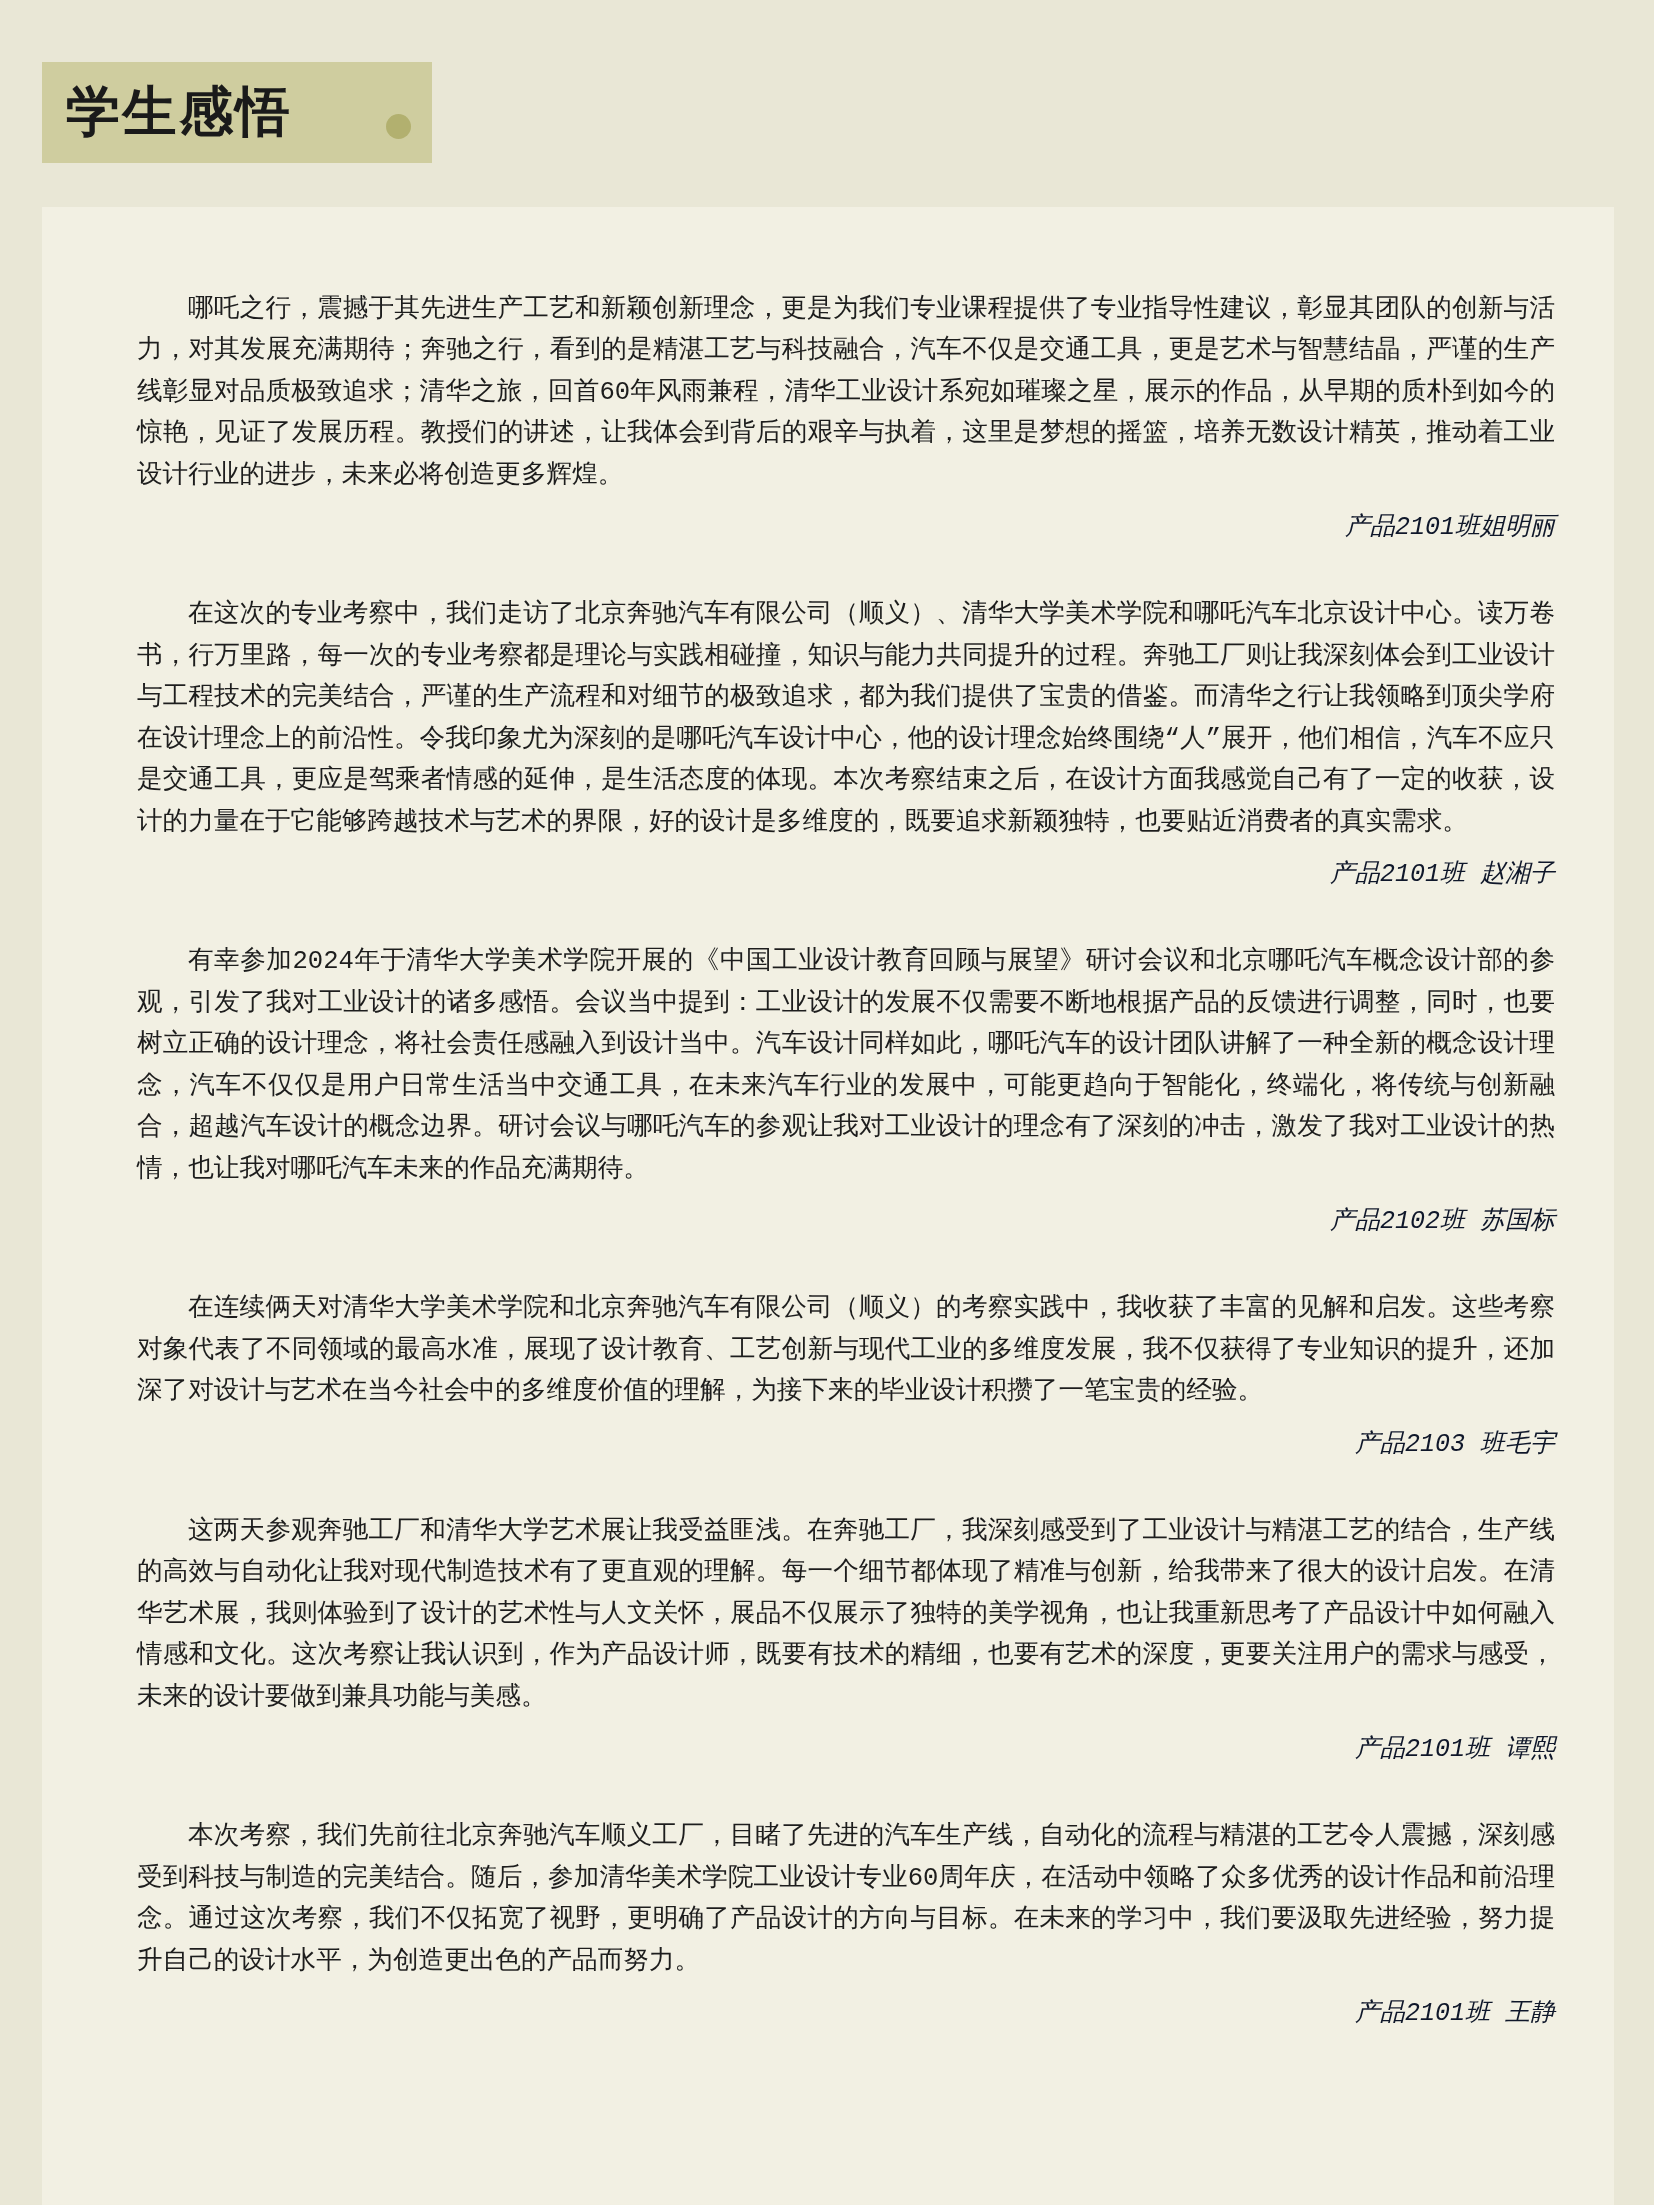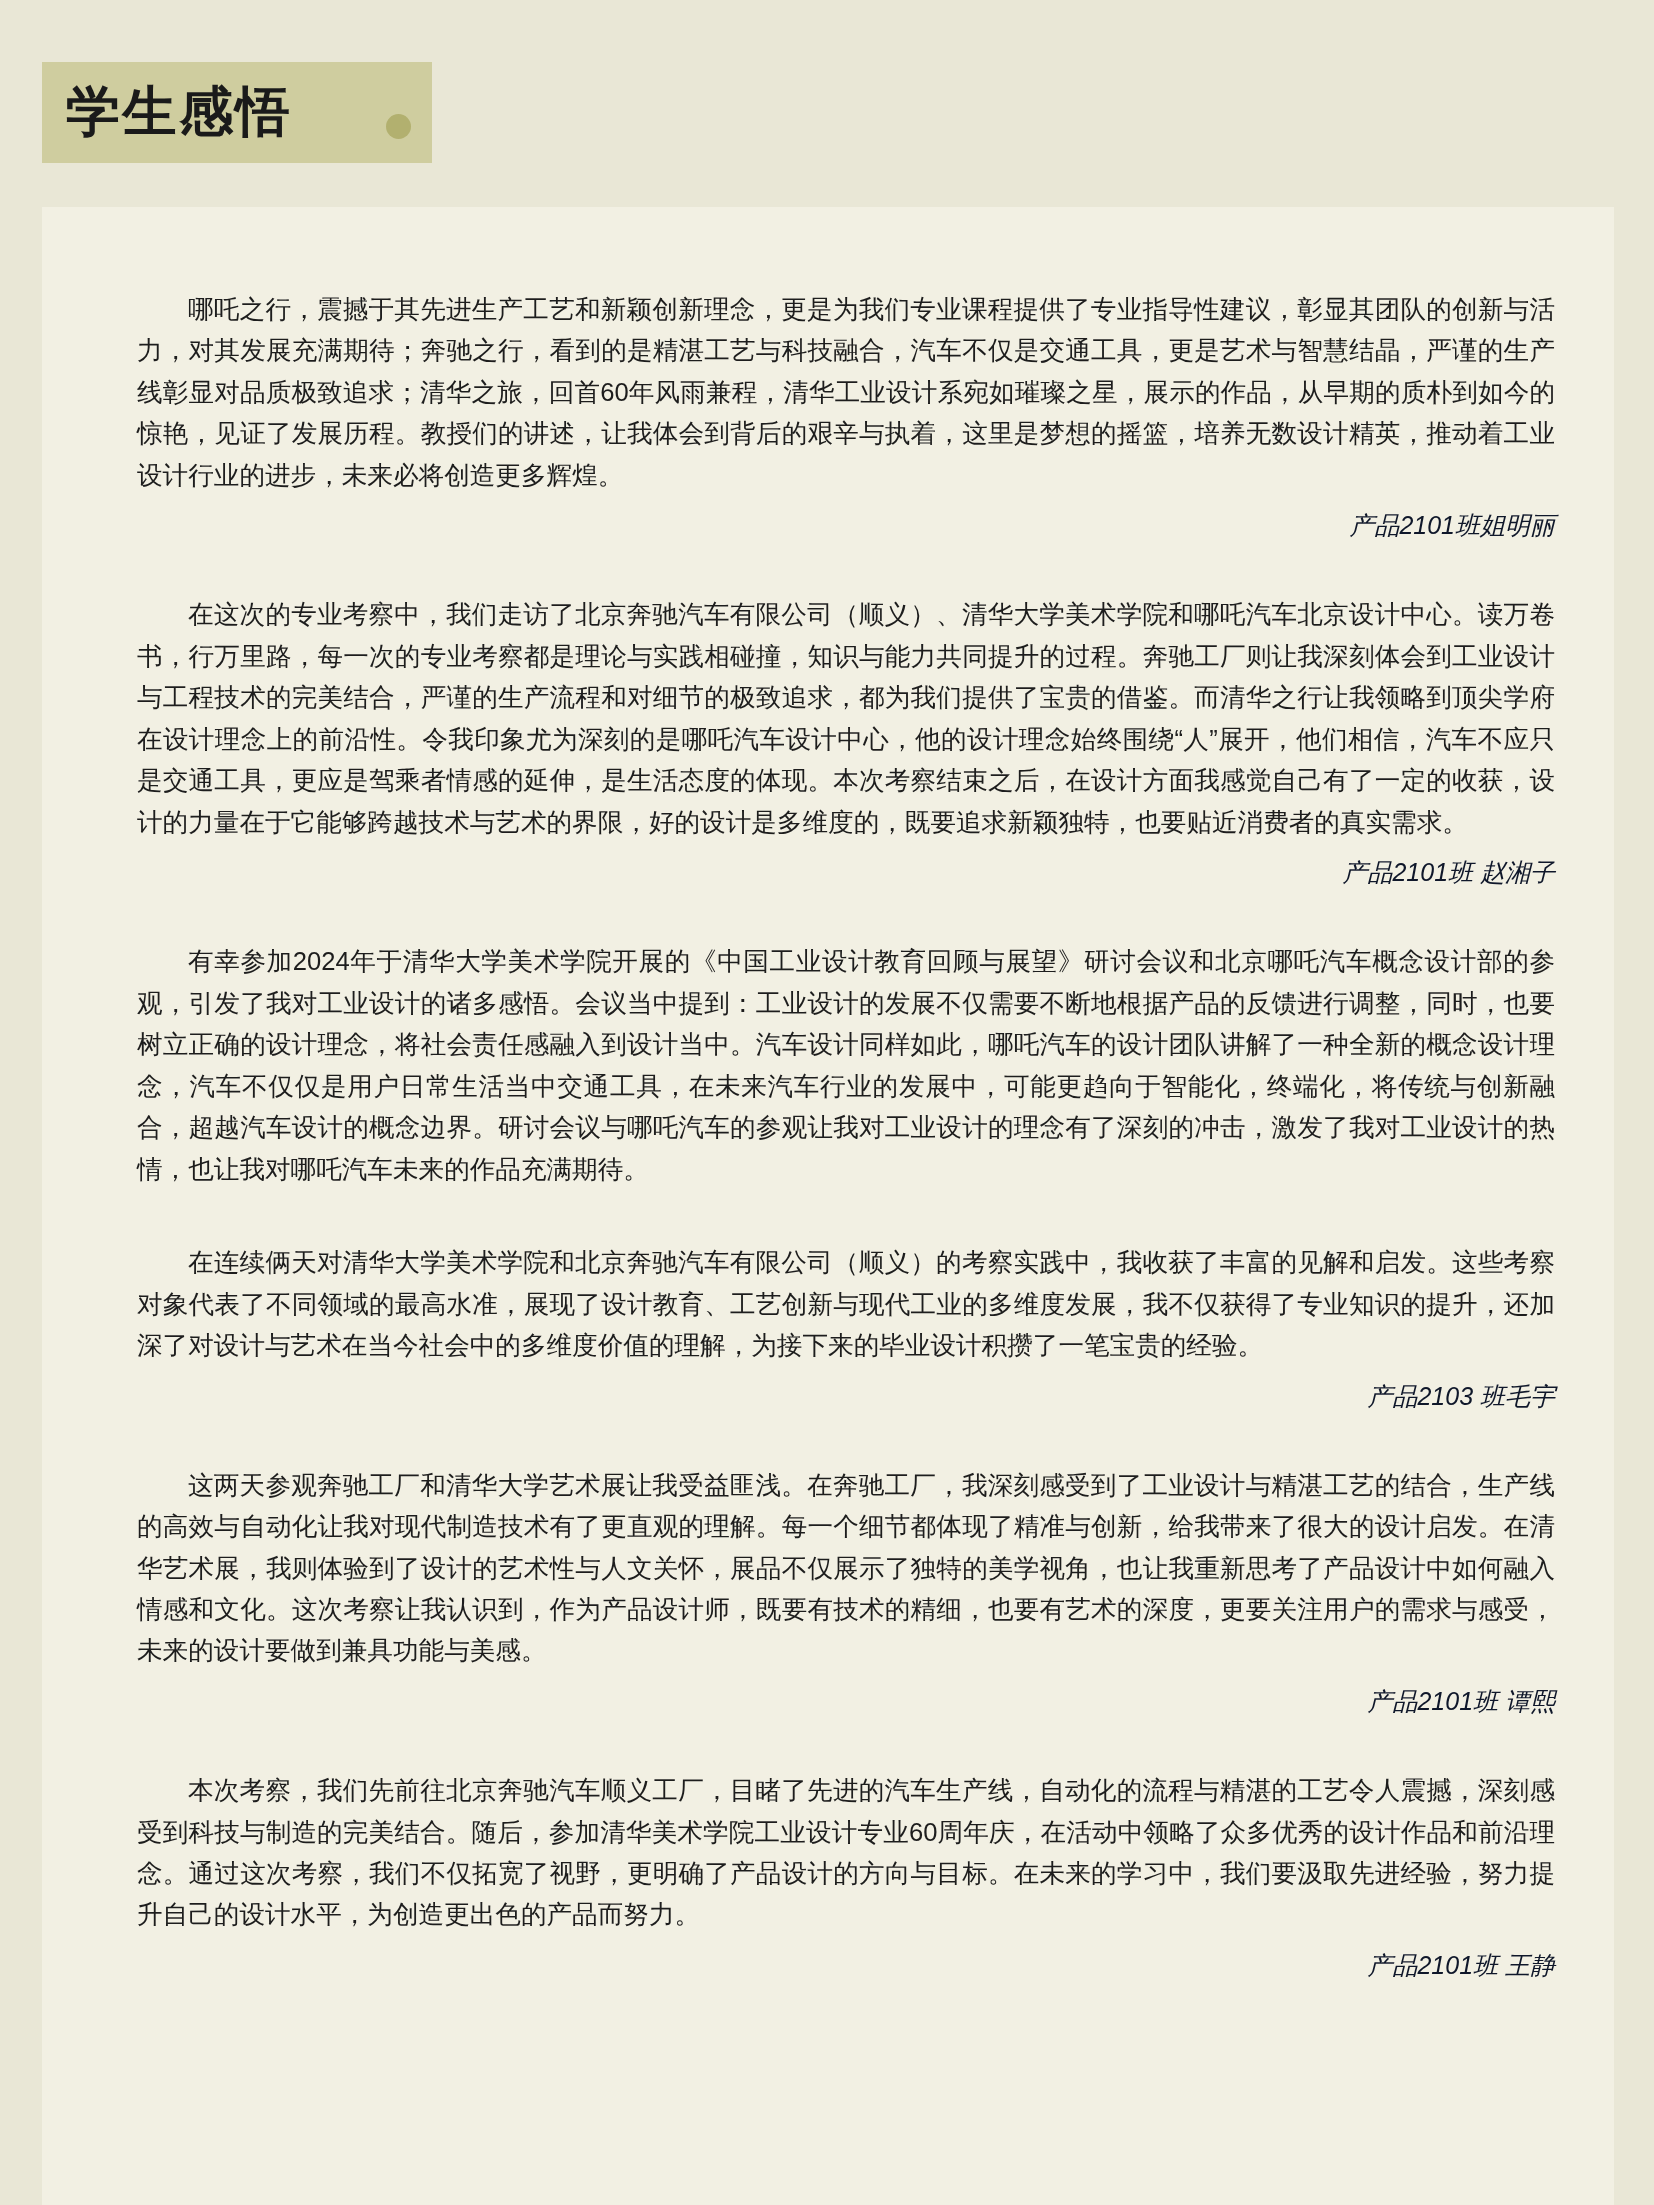--- a/index.html
+++ b/index.html
@@ -65,20 +65,21 @@
   .entries {
     position: absolute;
     left: 95px;
     top: 82px;
     width: 1471px;
     box-sizing: border-box;
   }
 
   .entry {
     margin-bottom: 52px;
+    font-family: Liberation Mono, monospace;
   }
   .entry:last-child {
     margin-bottom: 0;
   }
   .entry-body {
     font-size: 25.6px;
     line-height: 1.62;
     text-align: justify;
     text-justify: inter-ideograph;
     text-indent: 51px;
@@ -112,20 +113,21 @@
         <div class="entry-author">产品2101班姐明丽</div>
       </div>
 
       <div class="entry">
         <div class="entry-body">在这次的专业考察中，我们走访了北京奔驰汽车有限公司（顺义）、清华大学美术学院和哪吒汽车北京设计中心。读万卷书，行万里路，每一次的专业考察都是理论与实践相碰撞，知识与能力共同提升的过程。奔驰工厂则让我深刻体会到工业设计与工程技术的完美结合，严谨的生产流程和对细节的极致追求，都为我们提供了宝贵的借鉴。而清华之行让我领略到顶尖学府在设计理念上的前沿性。令我印象尤为深刻的是哪吒汽车设计中心，他的设计理念始终围绕“人”展开，他们相信，汽车不应只是交通工具，更应是驾乘者情感的延伸，是生活态度的体现。本次考察结束之后，在设计方面我感觉自己有了一定的收获，设计的力量在于它能够跨越技术与艺术的界限，好的设计是多维度的，既要追求新颖独特，也要贴近消费者的真实需求。</div>
         <div class="entry-author">产品2101班 赵湘子</div>
       </div>
 
       <div class="entry">
         <div class="entry-body">有幸参加2024年于清华大学美术学院开展的《中国工业设计教育回顾与展望》研讨会议和北京哪吒汽车概念设计部的参观，引发了我对工业设计的诸多感悟。会议当中提到：工业设计的发展不仅需要不断地根据产品的反馈进行调整，同时，也要树立正确的设计理念，将社会责任感融入到设计当中。汽车设计同样如此，哪吒汽车的设计团队讲解了一种全新的概念设计理念，汽车不仅仅是用户日常生活当中交通工具，在未来汽车行业的发展中，可能更趋向于智能化，终端化，将传统与创新融合，超越汽车设计的概念边界。研讨会议与哪吒汽车的参观让我对工业设计的理念有了深刻的冲击，激发了我对工业设计的热情，也让我对哪吒汽车未来的作品充满期待。</div>
+        <div class="entry-author">产品2102班 苏国标</div>
       </div>
 
       <div class="entry">
         <div class="entry-body">在连续俩天对清华大学美术学院和北京奔驰汽车有限公司（顺义）的考察实践中，我收获了丰富的见解和启发。这些考察对象代表了不同领域的最高水准，展现了设计教育、工艺创新与现代工业的多维度发展，我不仅获得了专业知识的提升，还加深了对设计与艺术在当今社会中的多维度价值的理解，为接下来的毕业设计积攒了一笔宝贵的经验。</div>
         <div class="entry-author">产品2103 班毛宇</div>
       </div>
 
       <div class="entry">
         <div class="entry-body">这两天参观奔驰工厂和清华大学艺术展让我受益匪浅。在奔驰工厂，我深刻感受到了工业设计与精湛工艺的结合，生产线的高效与自动化让我对现代制造技术有了更直观的理解。每一个细节都体现了精准与创新，给我带来了很大的设计启发。在清华艺术展，我则体验到了设计的艺术性与人文关怀，展品不仅展示了独特的美学视角，也让我重新思考了产品设计中如何融入情感和文化。这次考察让我认识到，作为产品设计师，既要有技术的精细，也要有艺术的深度，更要关注用户的需求与感受，未来的设计要做到兼具功能与美感。</div>
         <div class="entry-author">产品2101班 谭熙</div>

